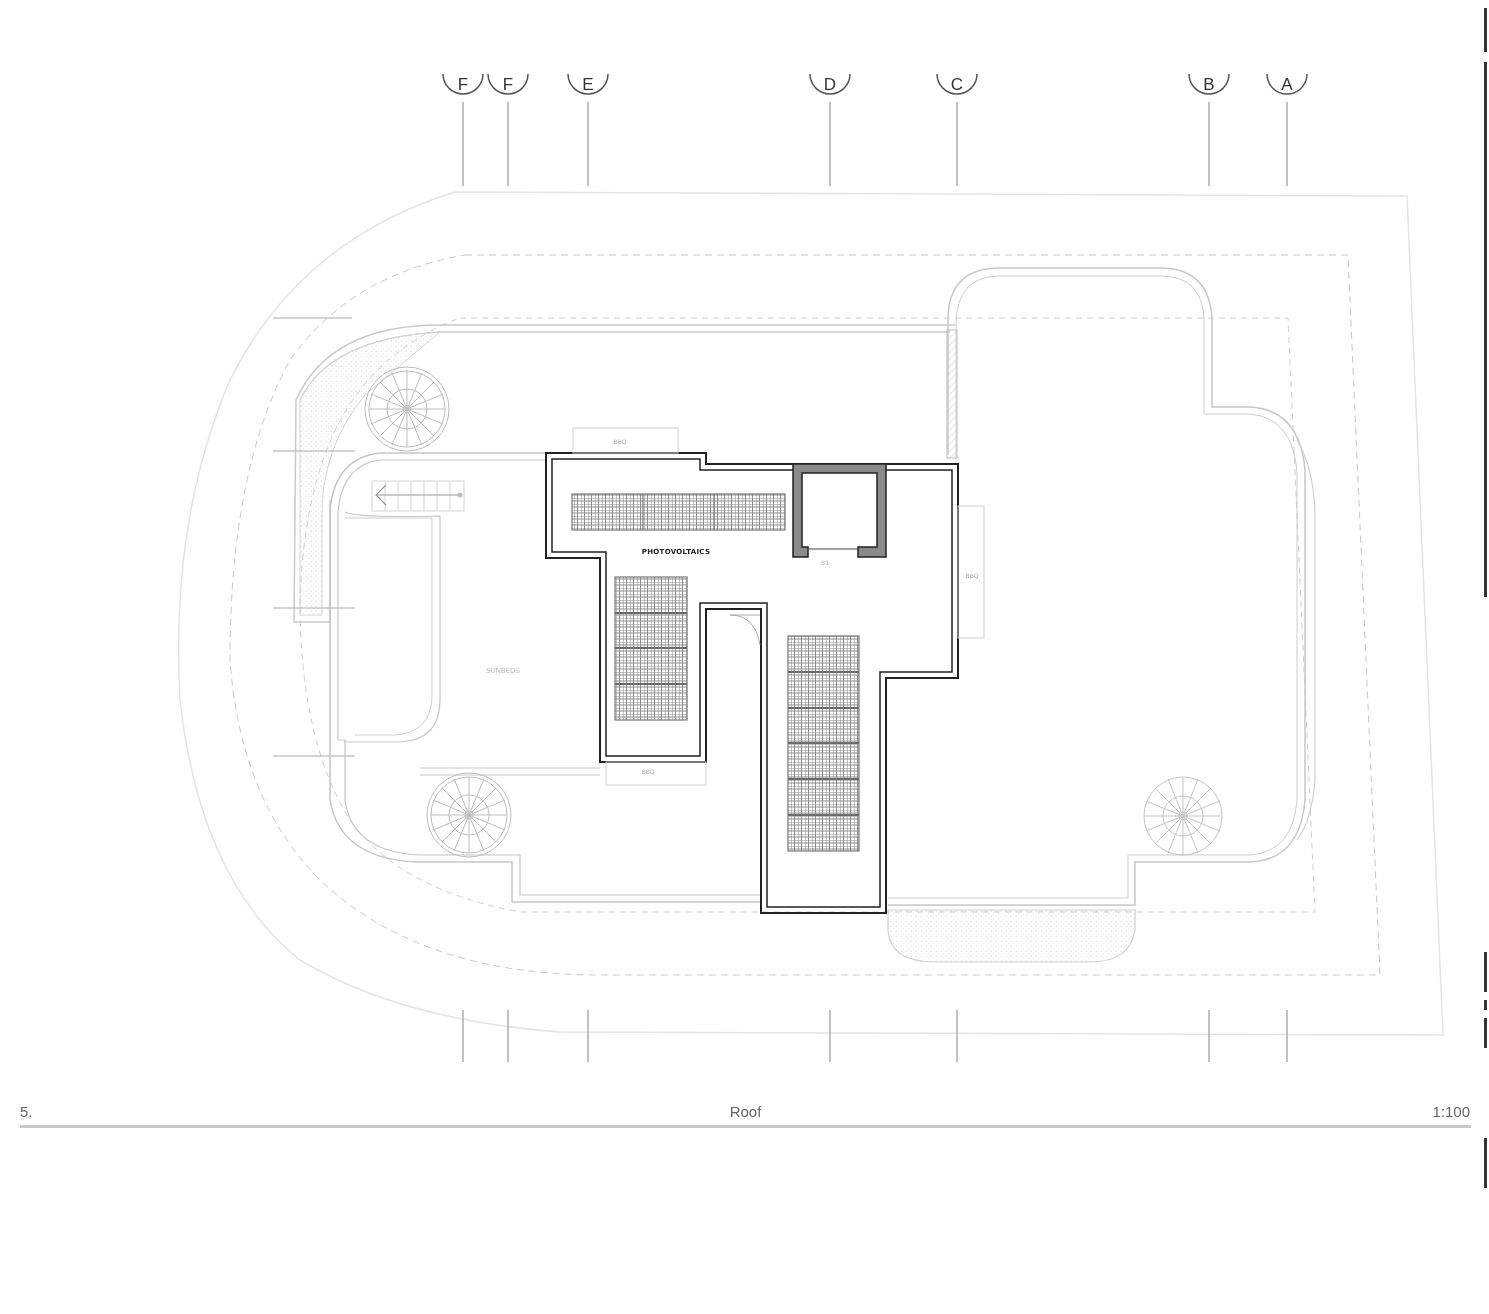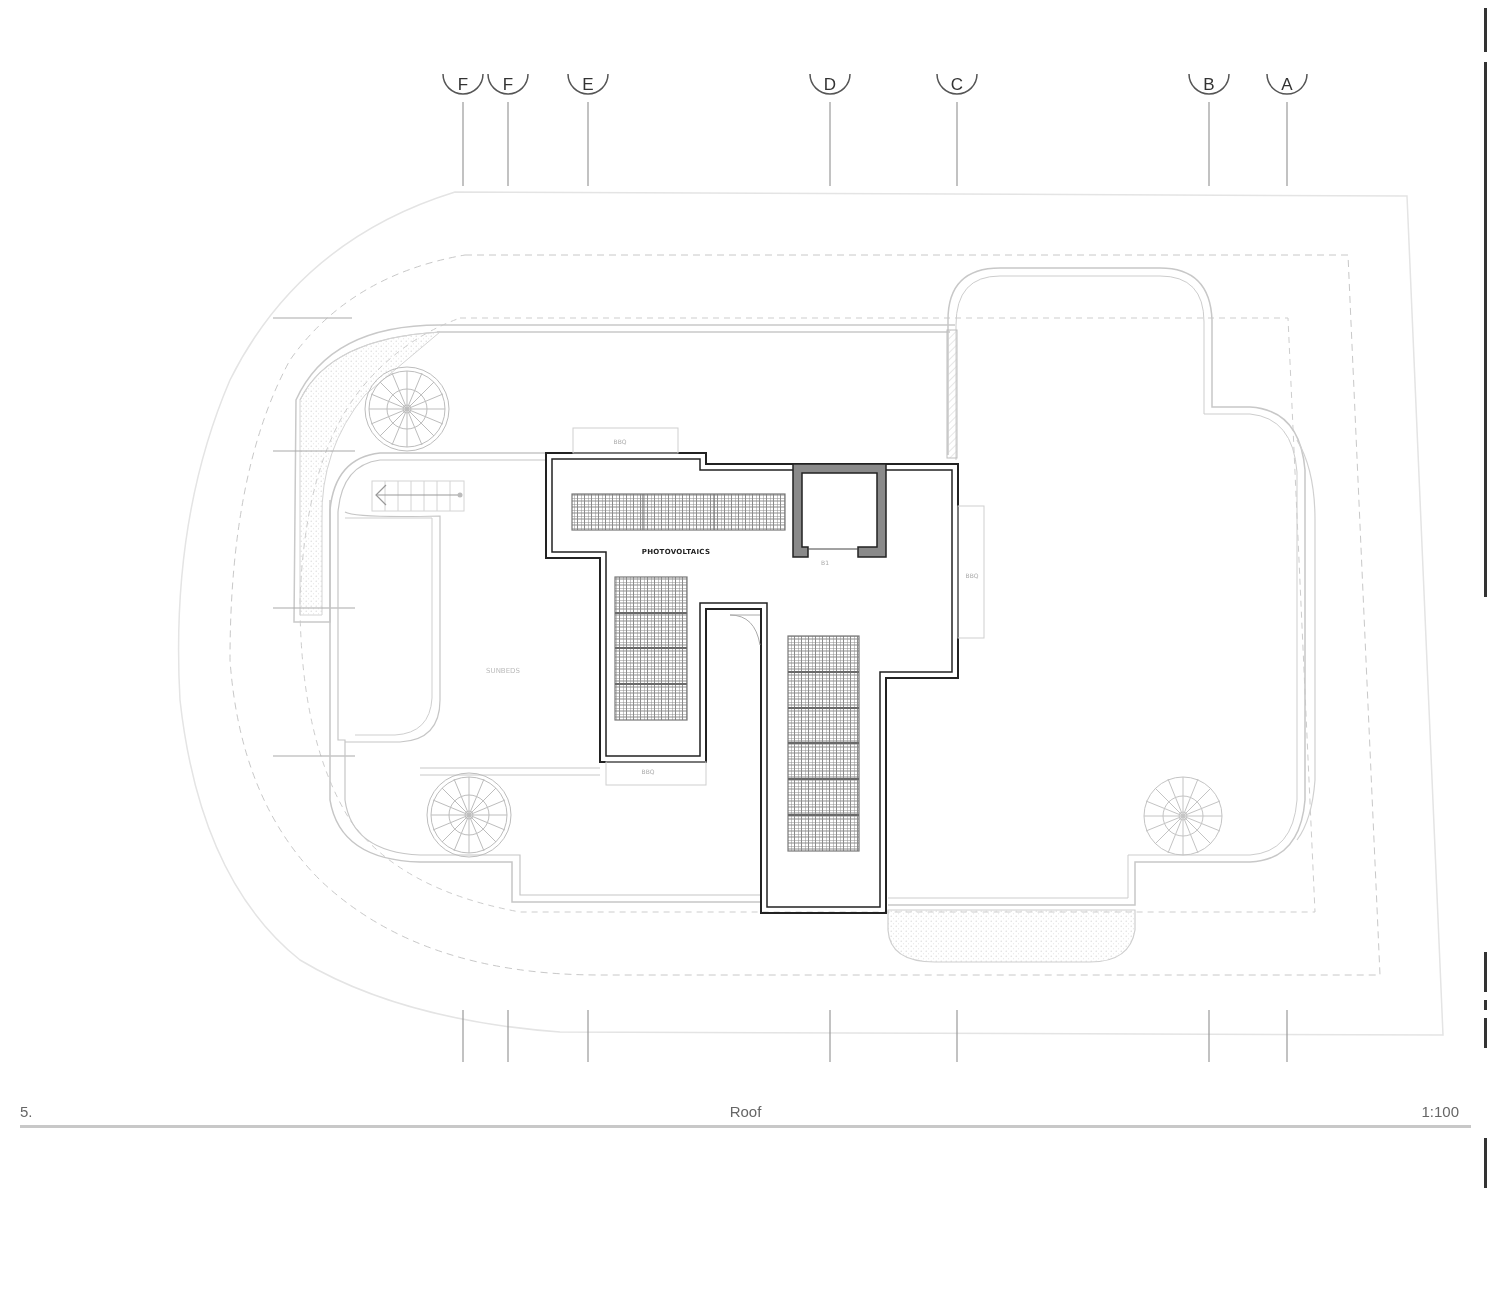--- a/index.html
+++ b/index.html
@@ -7,21 +7,21 @@
          font-family: "Liberation Sans", sans-serif; }
   #sheet { position: absolute; left: 0; top: 0; width: 1489px; height: 1314px; }
   .grid-label { font-family: "Liberation Sans", sans-serif; font-size: 17px; fill: #333; text-anchor: middle; }
   .tiny-label { font-family: "DejaVu Sans", sans-serif; font-size: 6px; fill: #aaa; text-anchor: middle; }
   .pv-label { font-family: "DejaVu Sans", sans-serif; font-size: 7px; font-weight: bold; fill: #222; text-anchor: middle; letter-spacing: 0.3px; }
   .title-row { position: absolute; left: 20px; width: 1451px; top: 1103px; height: 22px;
                border-bottom: 3px solid #c8c8c8; }
   .title-row span { position: absolute; top: 0; font-size: 15px; color: #666; }
   #view-number { left: 0; }
   #view-title { left: 50%; transform: translateX(-50%); }
-  #view-scale { right: 12px; }
+  #view-scale { right: 1px; }
   .edge-bar { position: absolute; left: 1484px; width: 3px; background: #333; }
 </style>
 </head>
 <body>
 
 <svg id="sheet" viewBox="0 0 1489 1314" xmlns="http://www.w3.org/2000/svg">
   <defs>
     <pattern id="pvpat" width="7" height="6" patternUnits="userSpaceOnUse">
       <rect width="7" height="6" fill="#ffffff"></rect>
       <path d="M0 0H7M0 3H7M0 0V6M3.5 0V6" stroke="#8c8c8c" stroke-width="1"></path>

